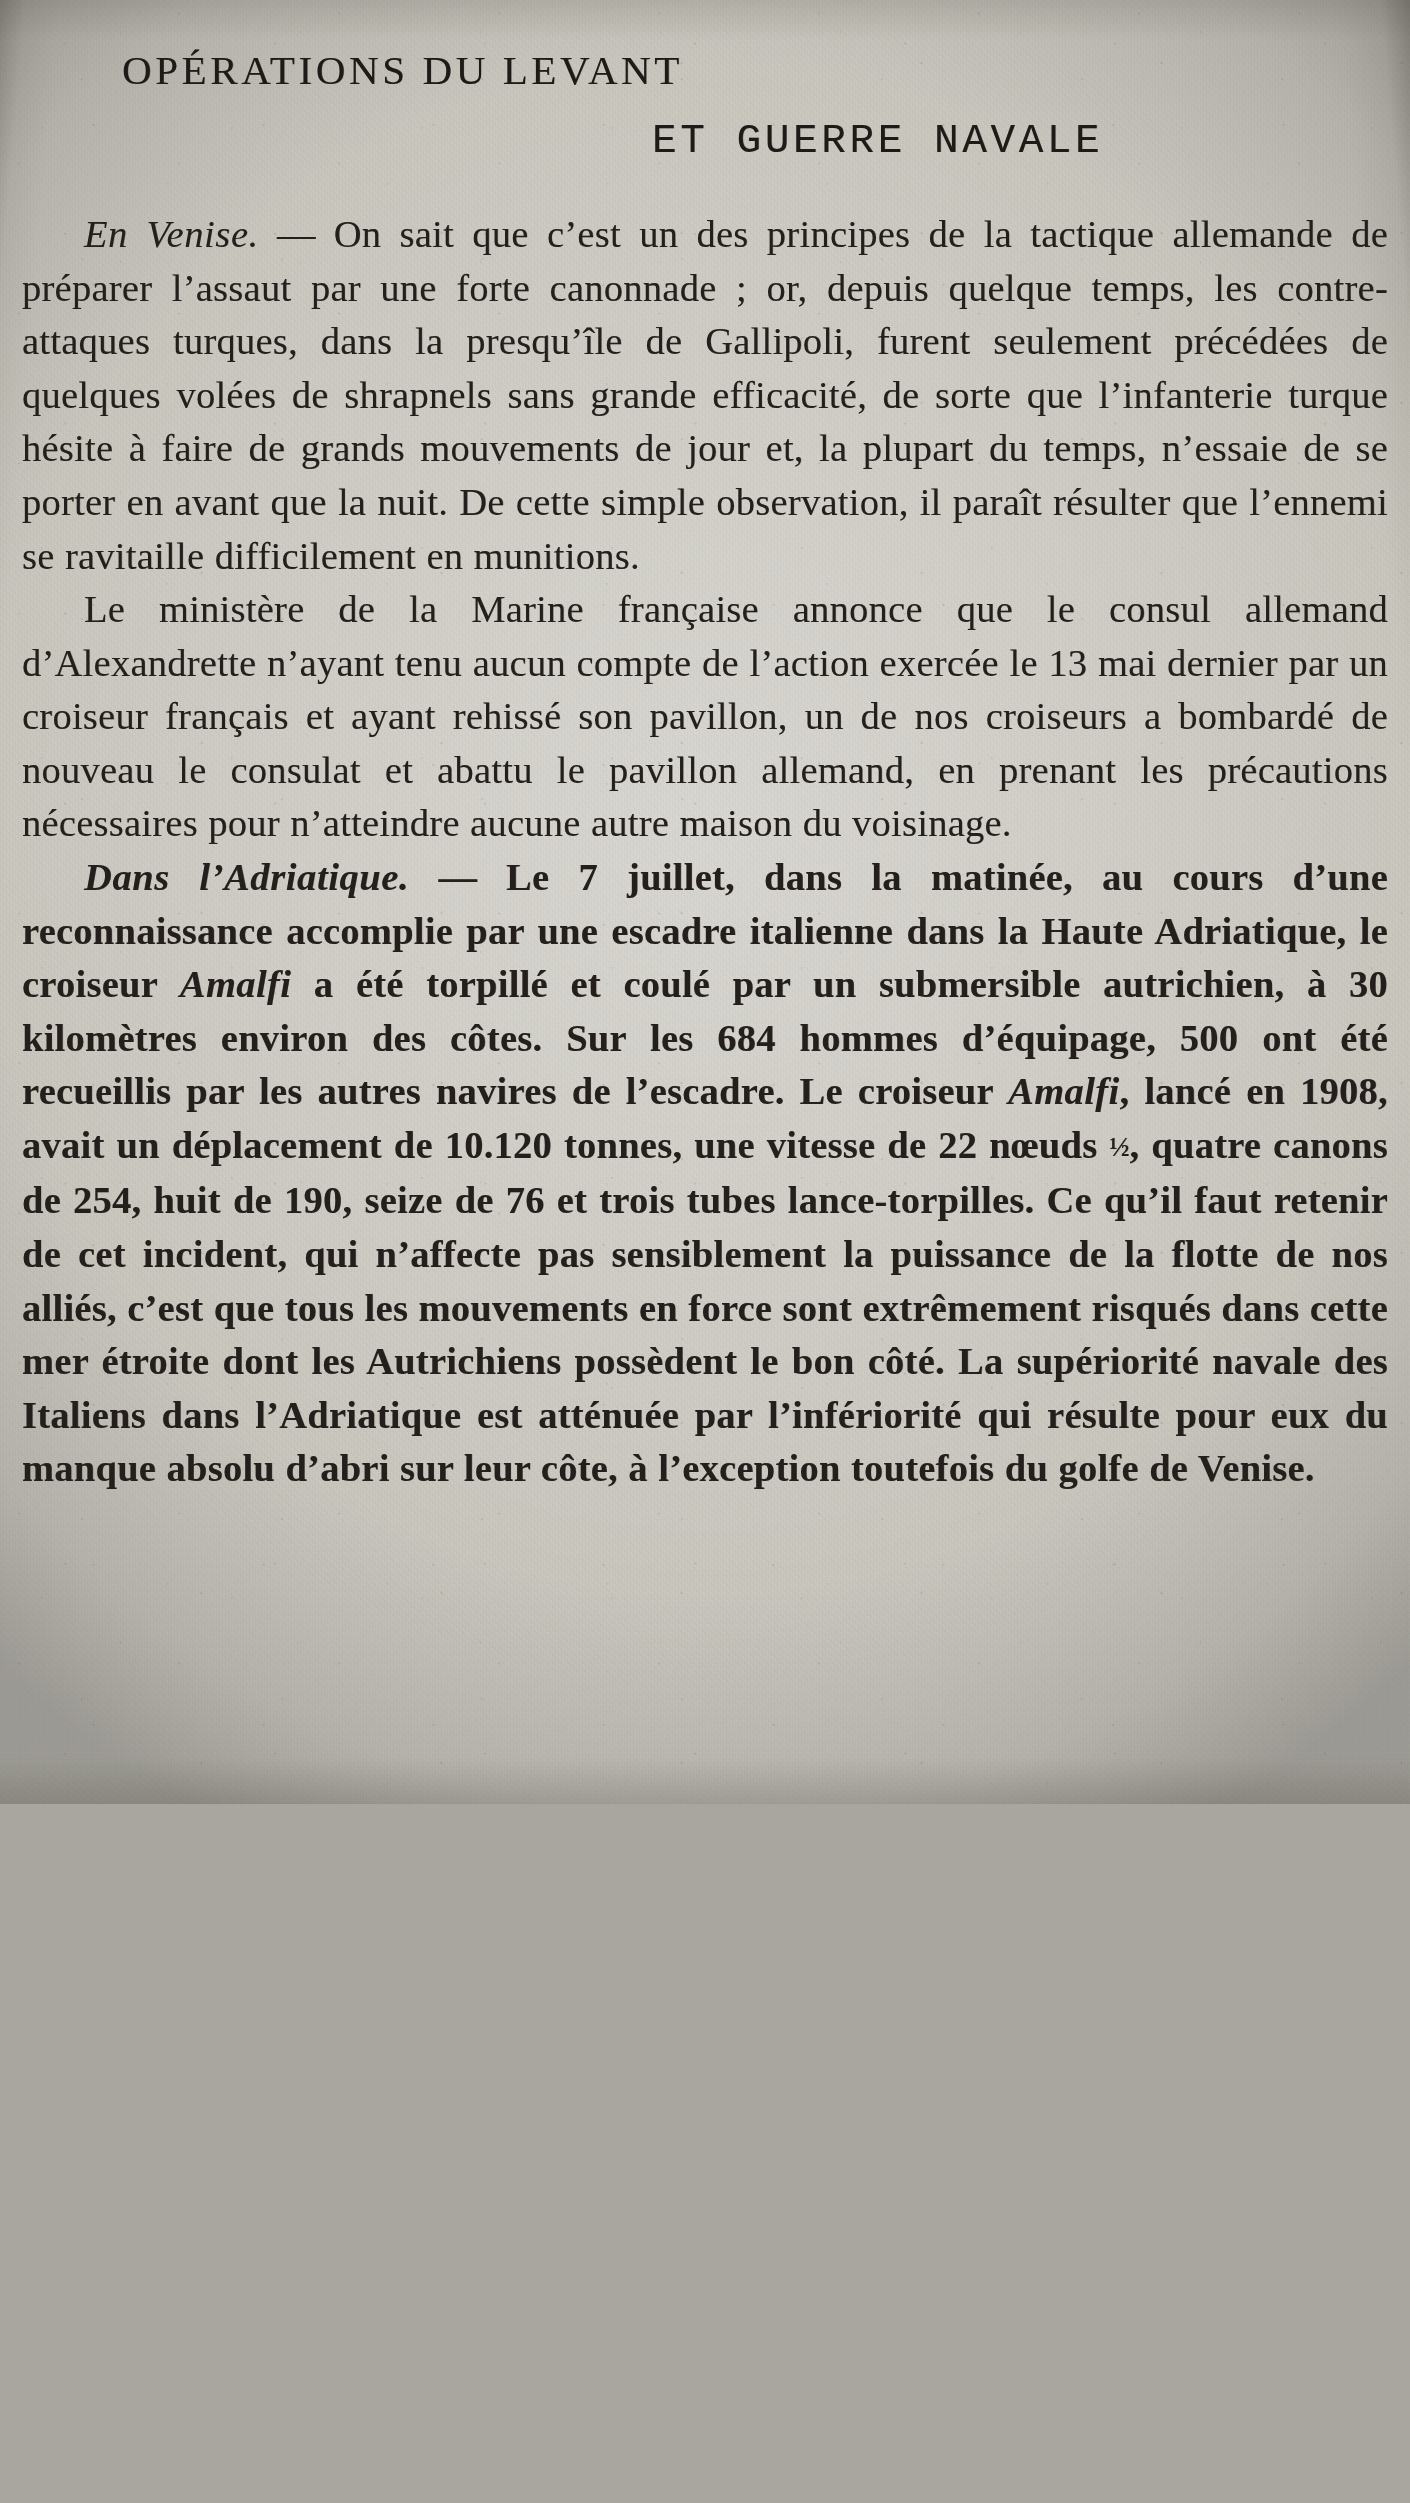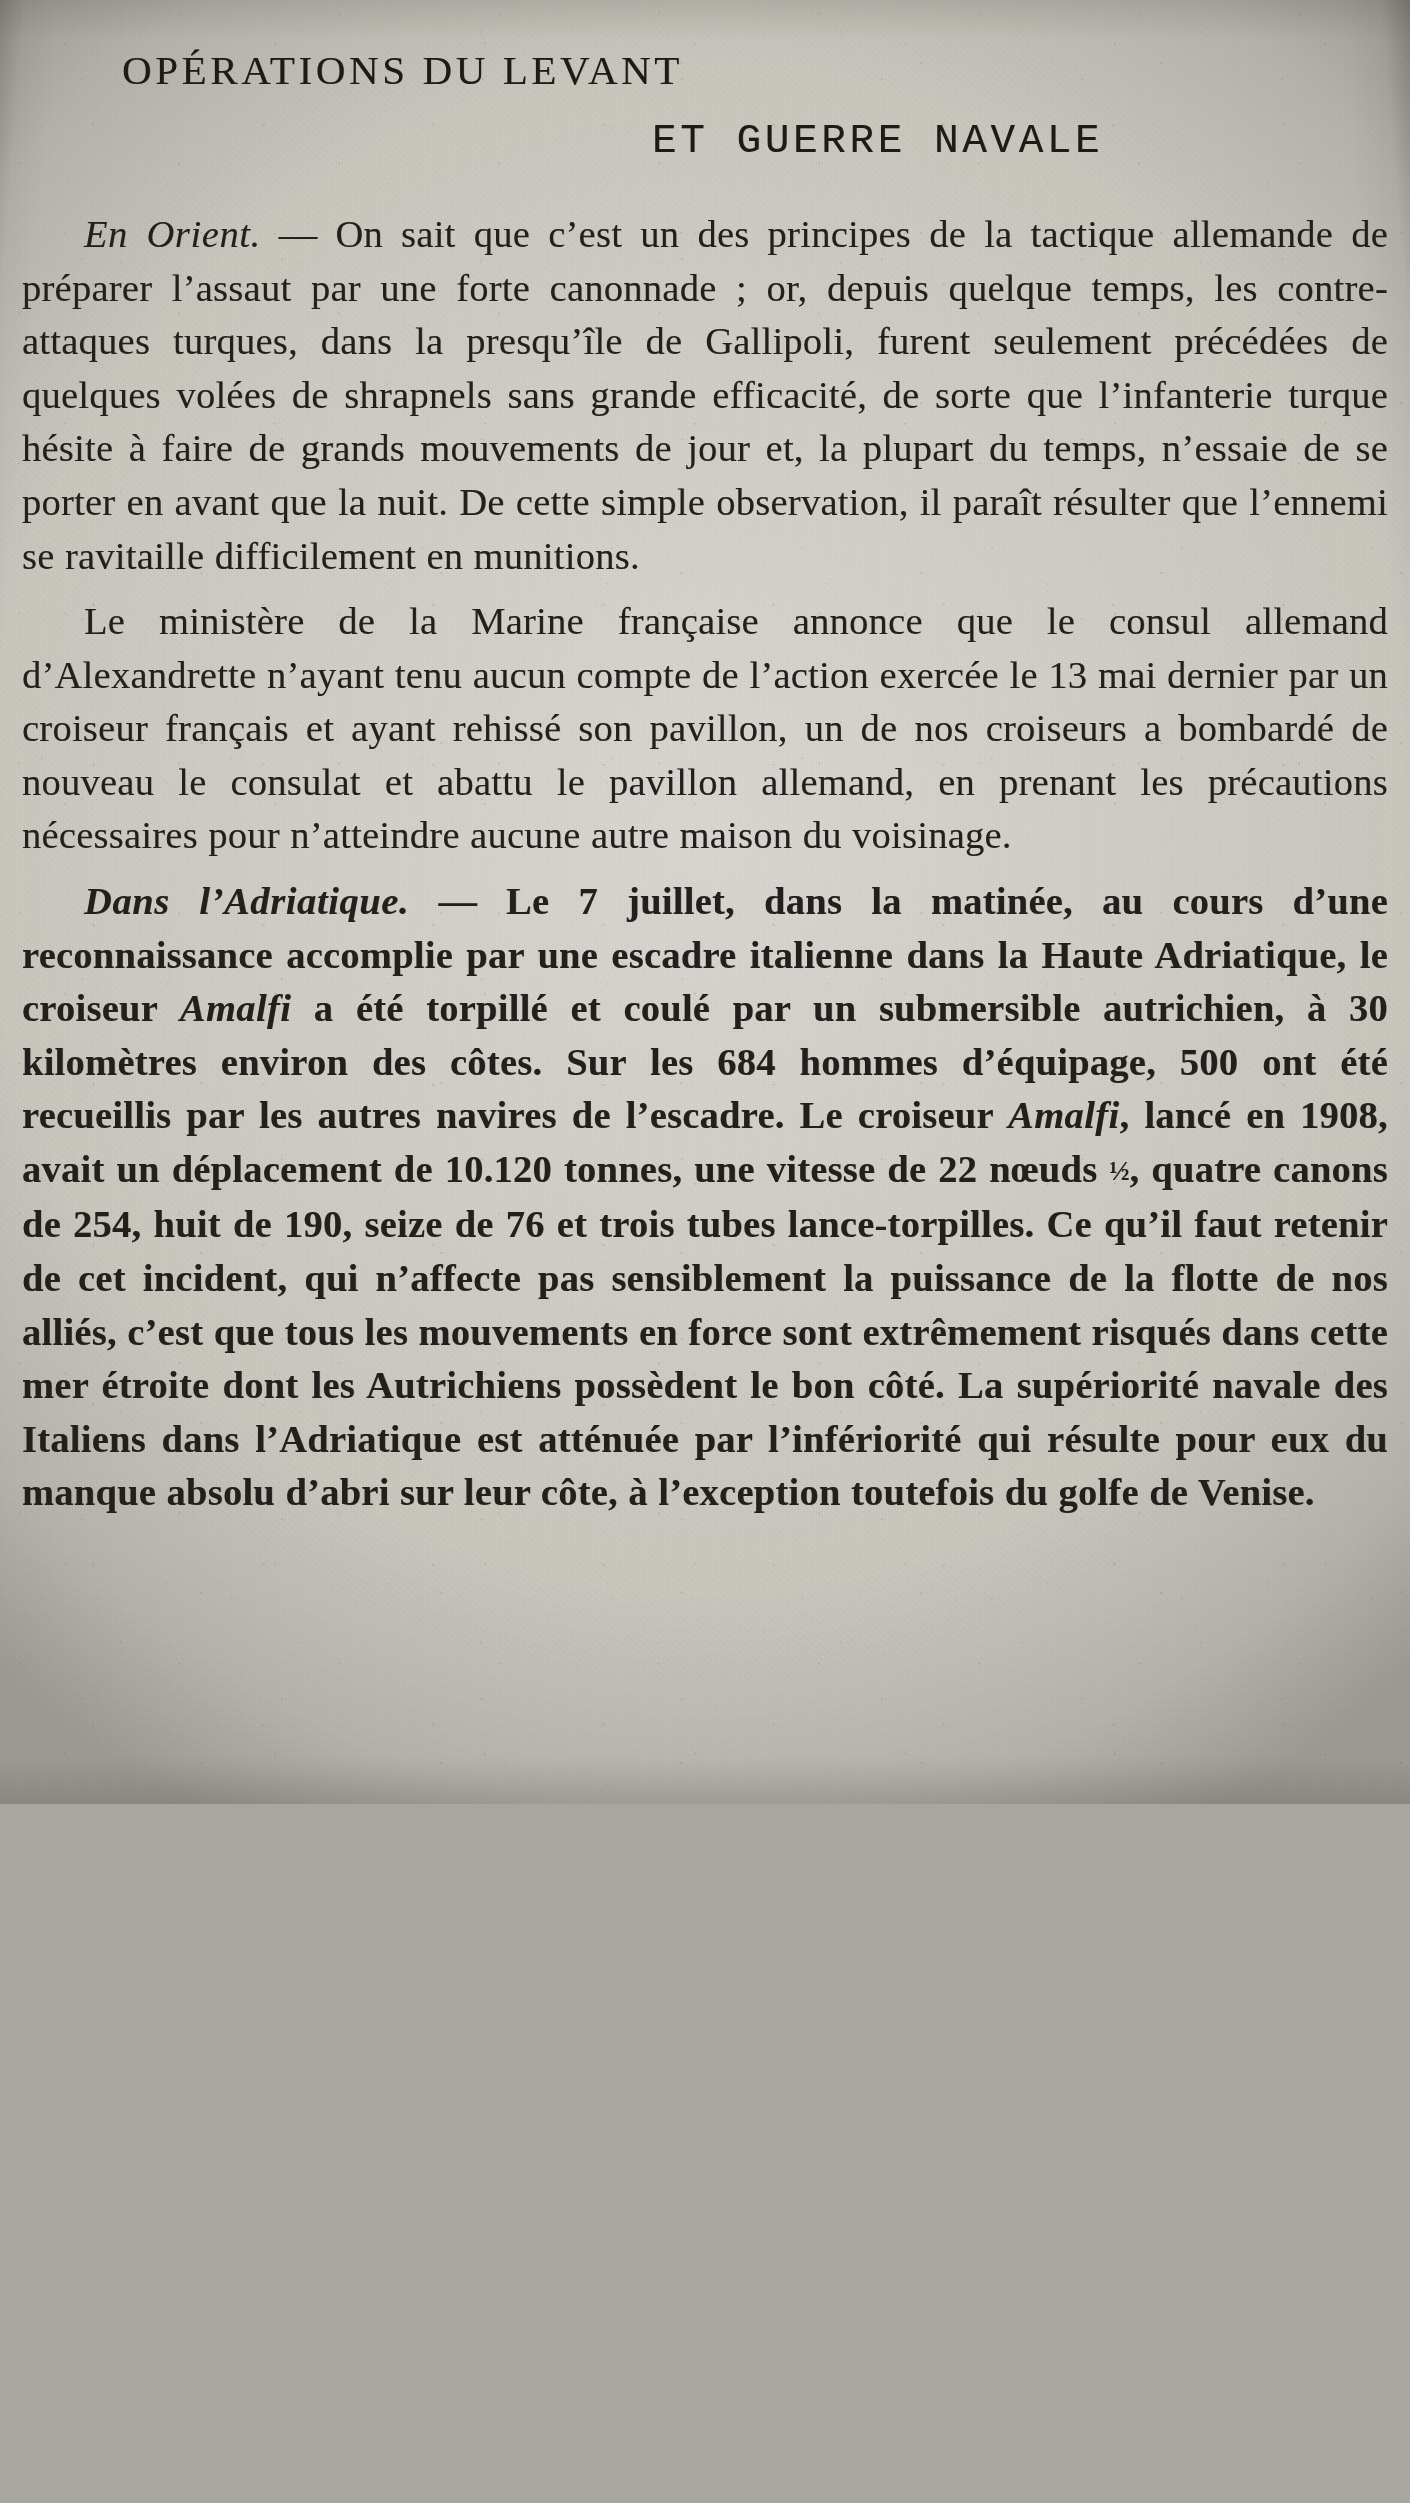--- a/index.html
+++ b/index.html
@@ -90,21 +90,21 @@
     text-align-last: left;
     font-size: 38.5px;
     line-height: 53.6px;
     letter-spacing: 0.25px;
     word-spacing: 0.5px;
     text-indent: 62px;
     color: #241f1c;
     text-shadow: 0.35px 0.25px 0.5px rgba(45,40,34,0.40);
     hyphens: manual;
   }
-  p.para + p.para { margin-top: 12px; }
+  p.para + p.para { margin-top: 0; }
   p.para.gap-before { margin-top: 50px; font-weight: bold; }
   p.para.last-flush { text-align-last: left; }
 
   .lead {
     font-style: italic;
     letter-spacing: 0.6px;
   }
   .ship {
     font-style: italic;
     letter-spacing: 0.4px;
@@ -127,21 +127,21 @@
   <div class="content">
 
     <div class="title-block">
       <div class="title-line title-line-1">OPÉRATIONS DU LEVANT</div>
       <div class="title-line title-line-2">ET GUERRE NAVALE</div>
     </div>
 
     <div class="body-block">
 
       <p class="para">
-        <span class="lead">En Orient.</span><span class="emdash"> </span><span class="emdash">—</span>
+        <span class="lead">En Venise.</span><span class="emdash"> </span><span class="emdash">—</span>
         <span>On sait que c’est un des principes de la tactique allemande de préparer l’assaut par une forte canonnade ; or, depuis quelque temps, les contre-attaques turques, dans la presqu’île de Gallipoli, furent seulement précédées de quelques volées de shrapnels sans grande efficacité, de sorte que l’infanterie turque hésite à faire de grands mouvements de jour et, la plupart du temps, n’essaie de se porter en avant que la nuit. De cette simple observation, il paraît résulter que l’ennemi se ravitaille difficilement en munitions.</span>
       </p>
 
       <p class="para">
         <span>Le ministère de la Marine française annonce que le consul allemand d’Alexandrette n’ayant tenu aucun compte de l’action exercée le 13 mai dernier par un croiseur français et ayant rehissé son pavillon, un de nos croiseurs a bombardé de nouveau le consulat et abattu le pavillon allemand, en prenant les précautions nécessaires pour n’atteindre aucune autre maison du voisinage.</span>
       </p>
 
       <p class="para gap-before">
         <span class="lead">Dans l’Adriatique.</span><span> </span><span class="emdash">—</span>
         <span>Le 7 juillet, dans la matinée, au cours d’une reconnaissance accomplie par une escadre italienne dans la Haute Adriatique, le croiseur </span><span class="ship">Amalfi</span><span> a été torpillé et coulé par un submersible autrichien, à 30 kilomètres environ des côtes. Sur les 684 hommes d’équipage, 500 ont été recueillis par les autres navires de l’escadre. Le croiseur </span><span class="ship">Amalfi</span><span>, lancé en 1908, avait un déplacement de 10.120 tonnes, une vitesse de 22 nœuds </span><span class="frac">½</span><span>, quatre canons de 254, huit de 190, seize de 76 et trois tubes lance-torpilles. Ce qu’il faut retenir de cet incident, qui n’affecte pas sensiblement la puissance de la flotte de nos alliés, c’est que tous les mouvements en force sont extrêmement risqués dans cette mer étroite dont les Autrichiens possèdent le bon côté. La supériorité navale des Italiens dans l’Adriatique est atténuée par l’infériorité qui résulte pour eux du manque absolu d’abri sur leur côte, à l’exception toutefois du golfe de Venise.</span>

